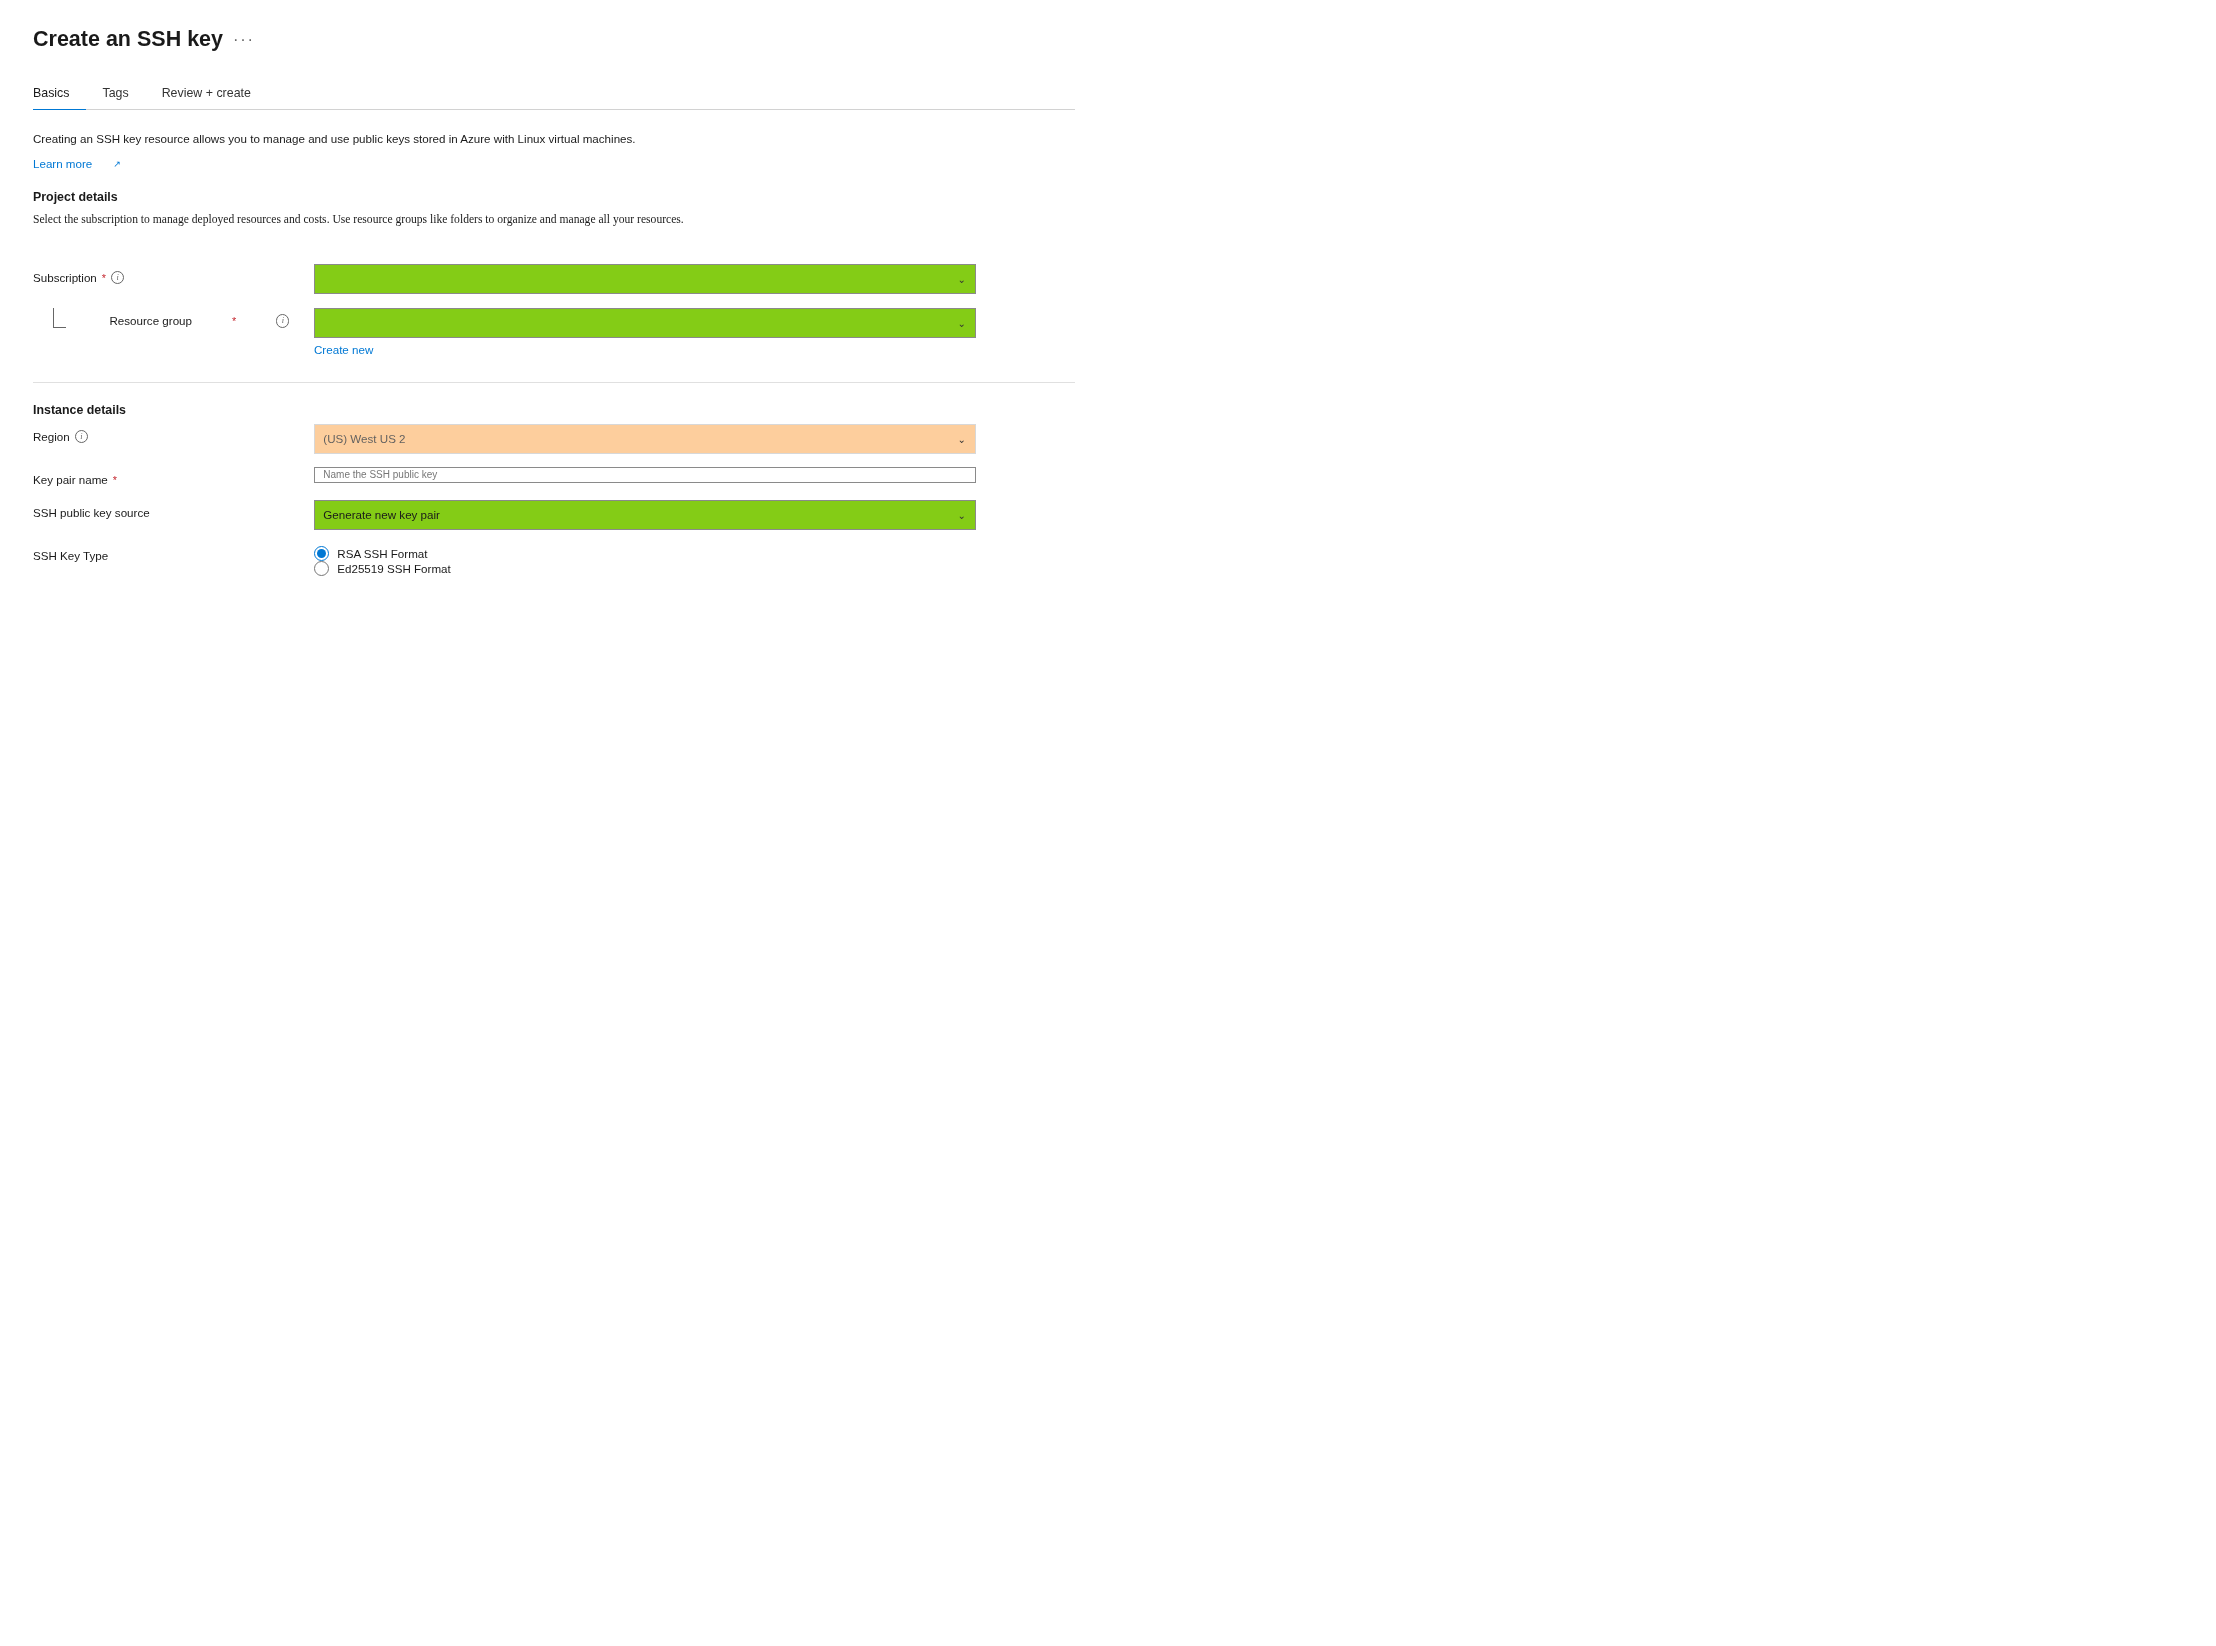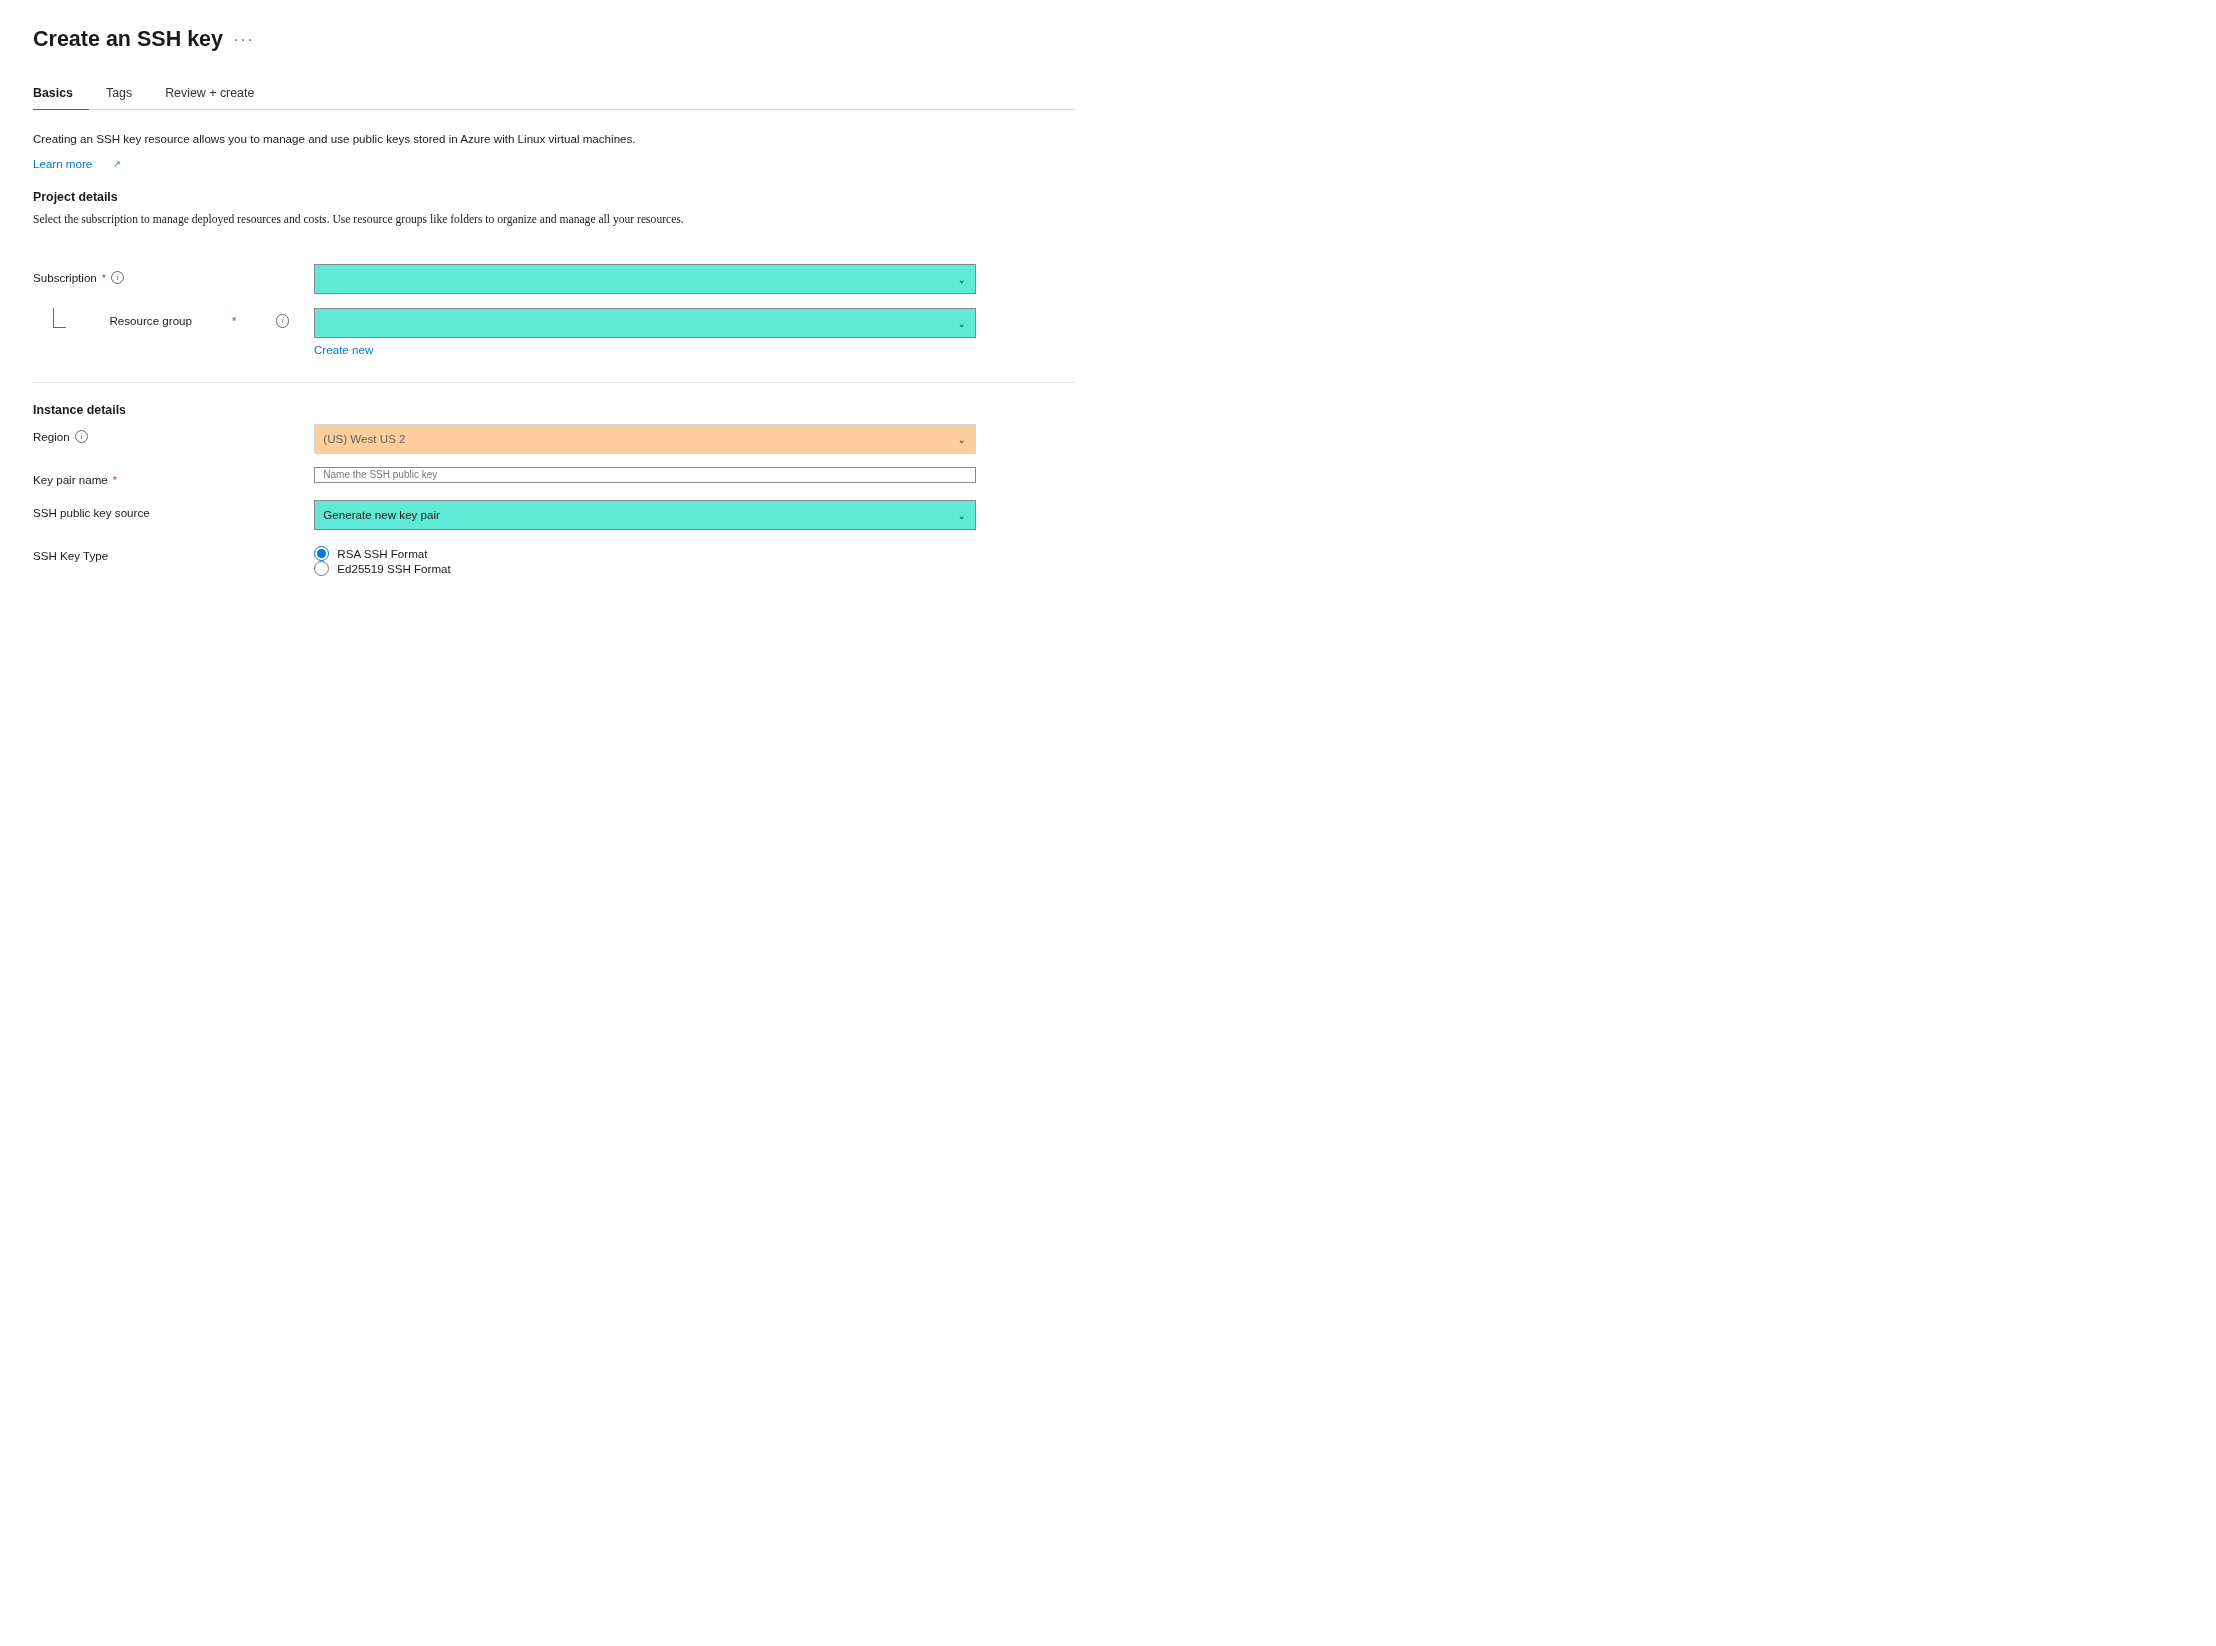--- a/index.html
+++ b/index.html
@@ -48,21 +48,21 @@
       margin-right: 16.5px;
       font-size: 12.4px;
       cursor: pointer;
       color: #333;
       border-bottom: 1.7px solid transparent;
       margin-bottom: -0.8px;
       text-decoration: none;
     }
 
     .tab.active {
-      font-weight: 700;
+      font-weight: 400;
       color: #1a1a1a;
       border-bottom: 1.7px solid #0078d4;
     }
 
     .description-text {
       color: #1a1a1a;
       font-size: 11.6px;
       line-height: 1.5;
       margin-bottom: 3.3px;
     }
@@ -156,21 +156,21 @@
 
     .form-control-col {
       flex: 1;
       max-width: 662px;
     }
 
     .select-dropdown {
       width: 100%;
       padding: 5.8px 33px 5.8px 8.3px;
       border: 0.8px solid #8a8a8a;
-      background: #5eead4;
+      background: #84cc16;
       font-size: 11.6px;
       color: #1a1a1a;
       appearance: none;
       cursor: pointer;
       position: relative;
       height: 30px;
     }
 
     .select-wrapper {
       position: relative;

